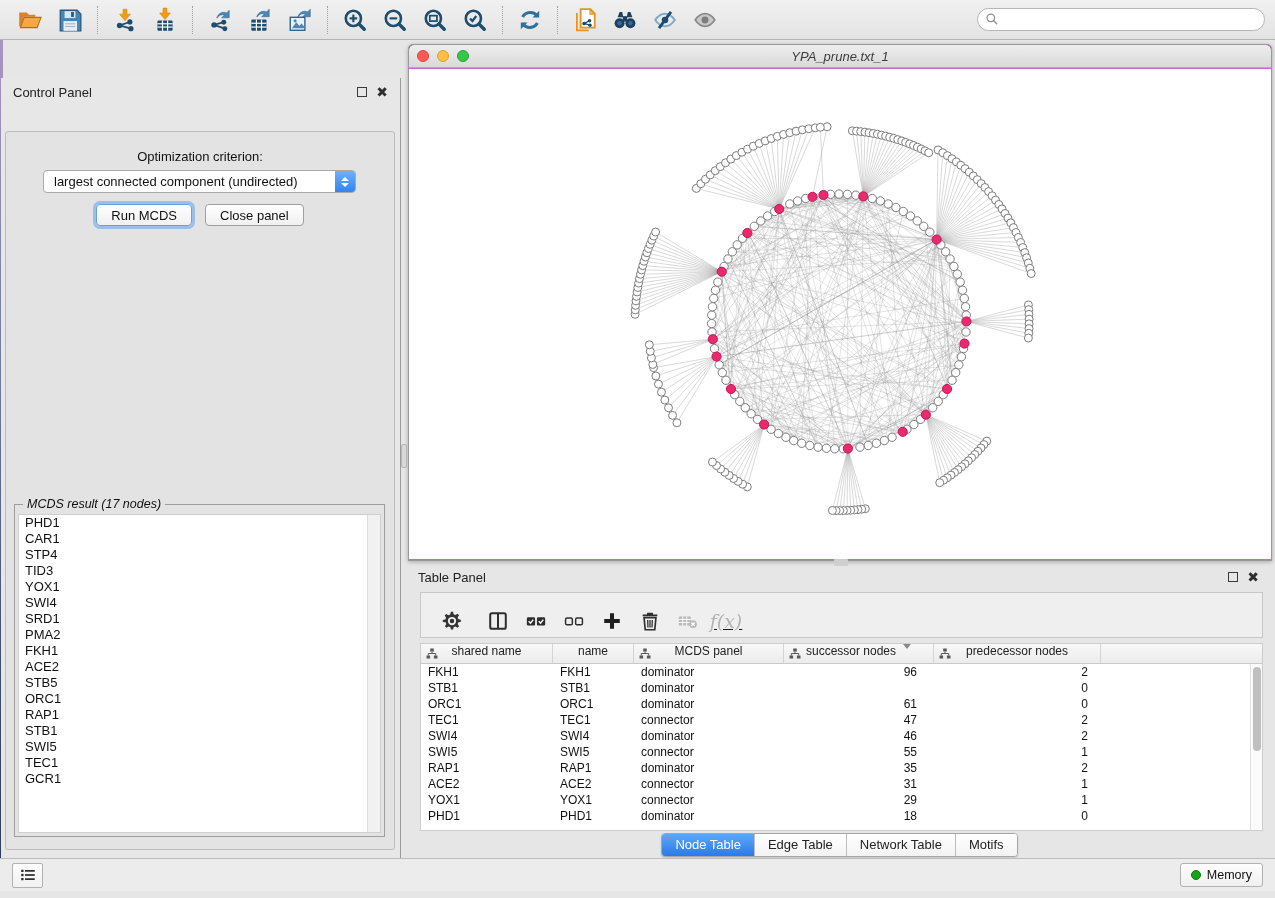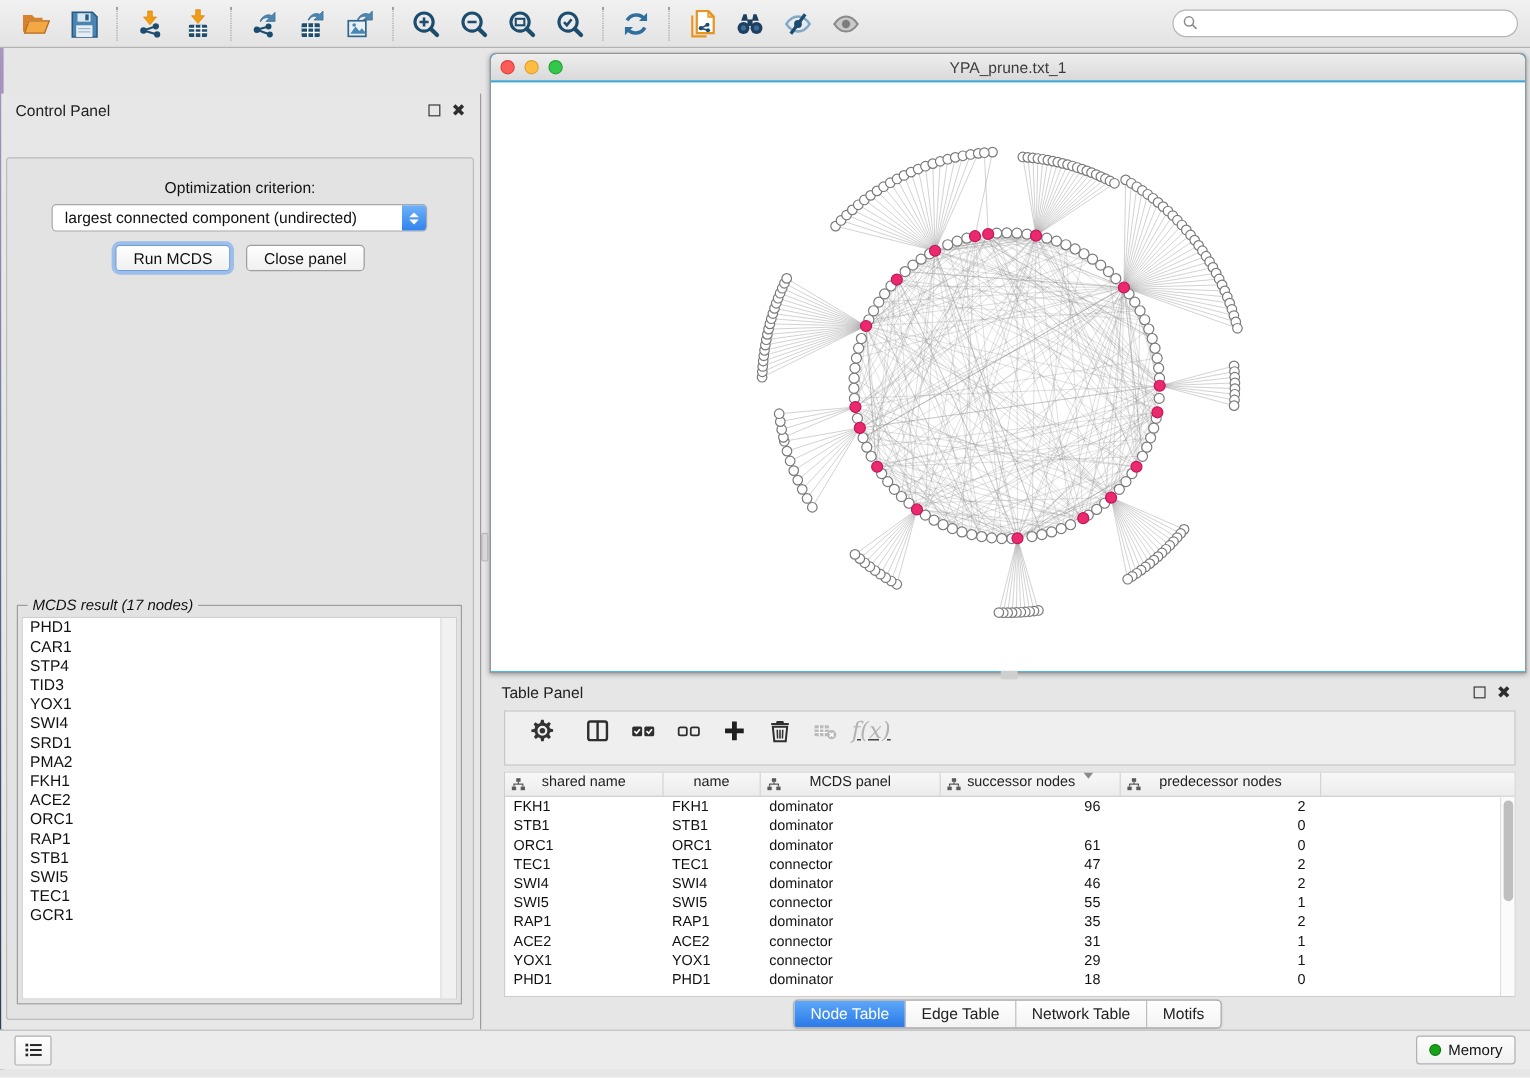--- a/index.html
+++ b/index.html
@@ -54,37 +54,37 @@
     border:1px solid #9f9f9f; border-radius:4px; display:flex; align-items:center; }
   .push-btn.default { box-shadow:0 0 0 3px rgba(110,165,240,.6); border-color:#6a9fd8; }
   .group-box { position:absolute; left:8px; right:9px; top:372px; bottom:12px; border:1px solid #9e9e9e; }
   .group-legend { position:absolute; top:-8px; left:8px; background:#e3e3e3; padding:0 4px; font-size:12.5px; color:#111;font-style:italic; }
   .mcds-list { position:absolute; left:3px; right:3px; top:9px; bottom:3px; background:#fff; border:1px solid #cfcfcf; overflow:hidden; }
   .mcds-item { font-size:13px; line-height:16px; padding-left:6px; color:#111; }
   .list-scroll { position:absolute; right:0; top:0; bottom:0; width:13px; background:#f1f1f1; border-left:1px solid #dcdcdc; }
 
   
   .right-area { position:absolute; left:404px; top:41px; right:0; bottom:40px; background:#e6e6e6; }
-  .net-window { position:absolute; left:4px; top:3px; right:3px; height:517px; background:#0ea5e9;
-    border:1px solid #999; border-radius:5px 5px 0 0; box-shadow:0 1px 4px rgba(0,0,0,.28); }
+  .net-window { position:absolute; left:4px; top:3px; right:3px; height:517px; background:#a21caf;
+    border:1px solid #999; border-radius:5px 5px 0 0; box-shadow:0 1px 4px rgba(0,0,0,.28);font-style:italic; }
   .net-titlebar { height:23px; background:linear-gradient(#eeeeee,#d9d9d9); border-bottom:1px solid #b0b0b0;
     border-radius:5px 5px 0 0; display:flex; align-items:center; padding:0 8px; position:relative; }
   .tl-dot { width:12px; height:12px; border-radius:50%; margin-right:8px; }
   .net-title { position:absolute; left:0; right:0; text-align:center; font-size:13px; color:#3c3c3c; }
   .net-canvas { position:absolute; left:0; right:0; top:23px; bottom:0; overflow:hidden; }
   .net-canvas svg { display:block; width:100%; height:100%; }
   .split-grip-h { position:absolute; left:430px; top:518px; width:14px; height:7px; background:#cfcfcf; border-radius:1px; }
   .split-grip-v { position:absolute; left:-3px; top:403px; width:6px; height:24px; background:#d8d8d8; border:1px solid #b5b5b5; border-radius:2px; }
 
   
   .table-panel { position:absolute; left:0; right:0; top:524px; bottom:0; }
   .tp-header { height:24px; display:flex; align-items:center; padding:0 16px 0 14px; }
   .tp-toolbar { position:absolute; left:16px; right:12px; top:27px; height:46px; background:#efefef;
     border:1px solid #c7c7c7; display:flex; align-items:center; padding-left:14px; }
-  .tpbtn { width:34px; height:34px; display:flex; align-items:flex-start; justify-content:center; margin-right:4px;text-decoration:underline; }
+  .tpbtn { width:34px; height:34px; display:flex; align-items:flex-end; justify-content:center; margin-right:4px;text-decoration:underline; }
   .tpbtn svg { width:22px; height:22px; }
   .fx-label { font-size:19px; font-family:"DejaVu Serif","Liberation Serif",serif; font-style:italic; color:#b3b3b3; }
   .tp-table { position:absolute; left:16px; right:12px; top:78px; height:188px; background:#fff; border:1px solid #cdcdcd; }
   .tbl-head { display:flex; height:20px; background:linear-gradient(#f8f8f8,#ececec); border-bottom:1px solid #c9c9c9; }
   .th-cell { position:relative; display:flex; align-items:flex-start; justify-content:center; font-size:12px; color:#222;
     border-right:1px solid #d4d4d4; }
   .th-cell .tree-ic { position:absolute; left:5px; top:4px; }
   .sort-chev { width:0; height:0; border-left:4px solid transparent; border-right:4px solid transparent;
     border-top:5px solid #8a8a8a; margin-left:7px; }
   .tbl-body { position:absolute; left:0; right:12px; top:20px; bottom:0; overflow:hidden; }
@@ -315,20 +315,21 @@
               <div class="mcds-item">PHD1</div>
               <div class="mcds-item">CAR1</div>
               <div class="mcds-item">STP4</div>
               <div class="mcds-item">TID3</div>
               <div class="mcds-item">YOX1</div>
               <div class="mcds-item">SWI4</div>
               <div class="mcds-item">SRD1</div>
               <div class="mcds-item">PMA2</div>
               <div class="mcds-item">FKH1</div>
               <div class="mcds-item">ACE2</div>
+              <div class="mcds-item">STB5</div>
               <div class="mcds-item">ORC1</div>
               <div class="mcds-item">RAP1</div>
               <div class="mcds-item">STB1</div>
               <div class="mcds-item">SWI5</div>
               <div class="mcds-item">TEC1</div>
               <div class="mcds-item">GCR1</div>
             </div>
           <div class="list-scroll"></div>
         </div>
       </div>

